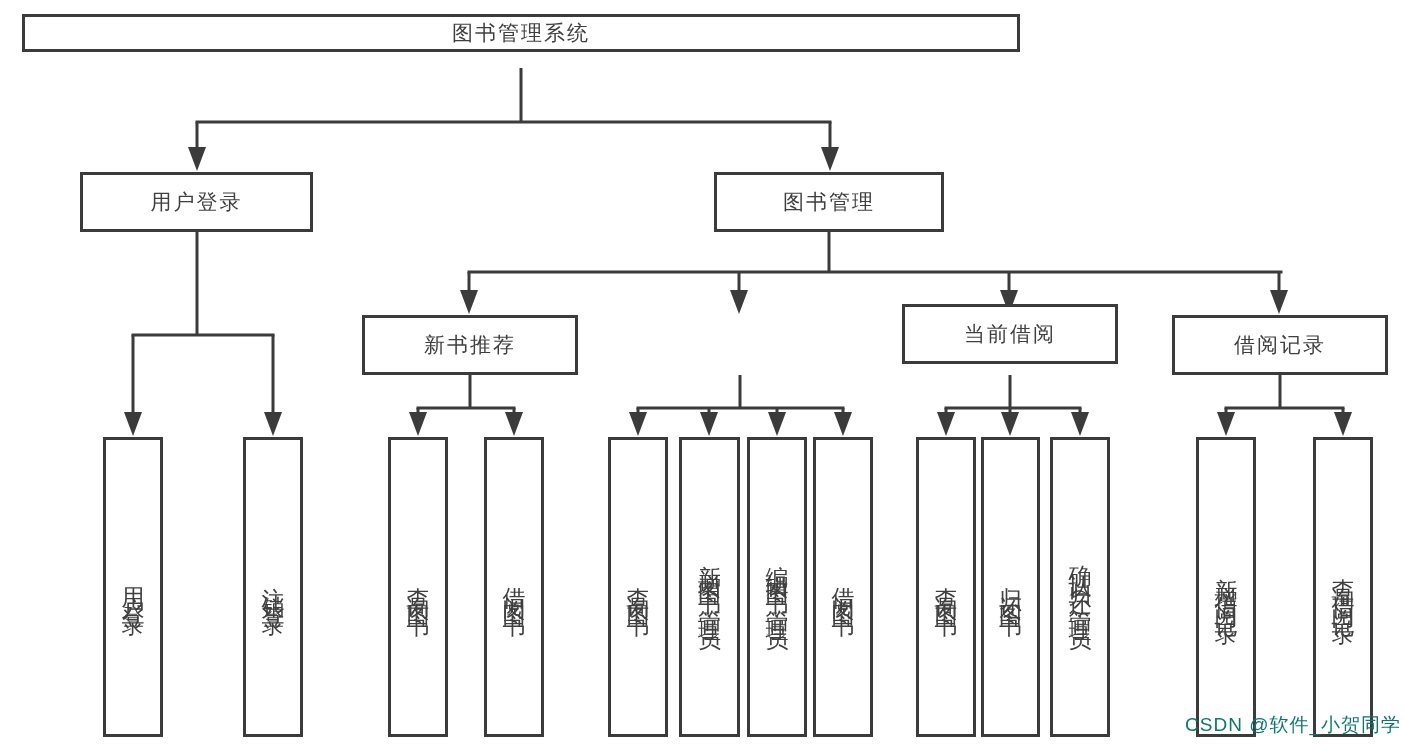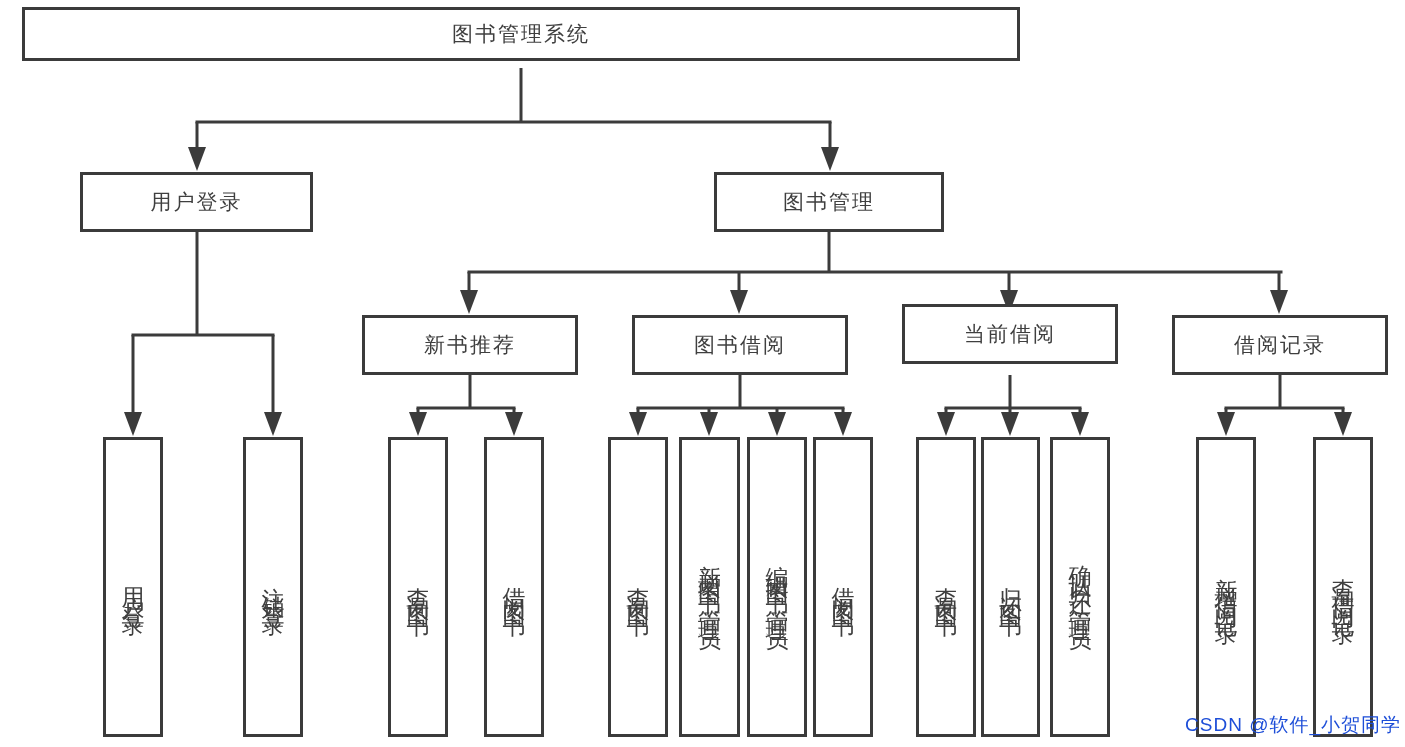--- a/index.html
+++ b/index.html
@@ -37,21 +37,21 @@
     font-size: 23px;
     line-height: 1;
     letter-spacing: 9px;
   }
   .watermark {
     position: absolute;
     right: 4px;
     top: 712px;
     font-size: 19px;
     letter-spacing: 1px;
-    color: #1d4ed8;
+    color: #0f766e;
     z-index: 10;
     white-space: nowrap;
   }
 </style>
 </head>
 <body>
 
 <div class="stage">
 
   <svg class="connectors" width="1405" height="747" viewBox="0 0 1405 747">
@@ -113,36 +113,33 @@
       <polygon points="768,412 786,412 777,436"></polygon>
       <polygon points="834,412 852,412 843,436"></polygon>
       <polygon points="937,412 955,412 946,436"></polygon>
       <polygon points="1001,412 1019,412 1010,436"></polygon>
       <polygon points="1071,412 1089,412 1080,436"></polygon>
       <polygon points="1217,412 1235,412 1226,436"></polygon>
       <polygon points="1334,412 1352,412 1343,436"></polygon>
     </g>
   </svg>
 
-  <div class="box h" style="left:22px;top:7px;width:998px;height:54px">
+  <div class="box h" style="left:22px;top:14px;width:998px;height:38px">
     <span>图书管理系统</span>
   </div>
 
   <div class="box h" style="left:80px;top:172px;width:233px;height:60px">
     <span>用户登录</span>
   </div>
   <div class="box h" style="left:714px;top:172px;width:230px;height:60px">
     <span>图书管理</span>
   </div>
 
   <div class="box h" style="left:362px;top:315px;width:216px;height:60px">
     <span>新书推荐</span>
-  </div>
-  <div class="box h" style="left:632px;top:315px;width:216px;height:60px">
-    <span>图书借阅</span>
   </div>
   <div class="box h" style="left:902px;top:304px;width:216px;height:60px">
     <span>当前借阅</span>
   </div>
   <div class="box h" style="left:1172px;top:315px;width:216px;height:60px">
     <span>借阅记录</span>
   </div>
 
   <div class="box v" style="left:103px;top:437px;width:60px;height:300px">
     <span>用户登录</span>

